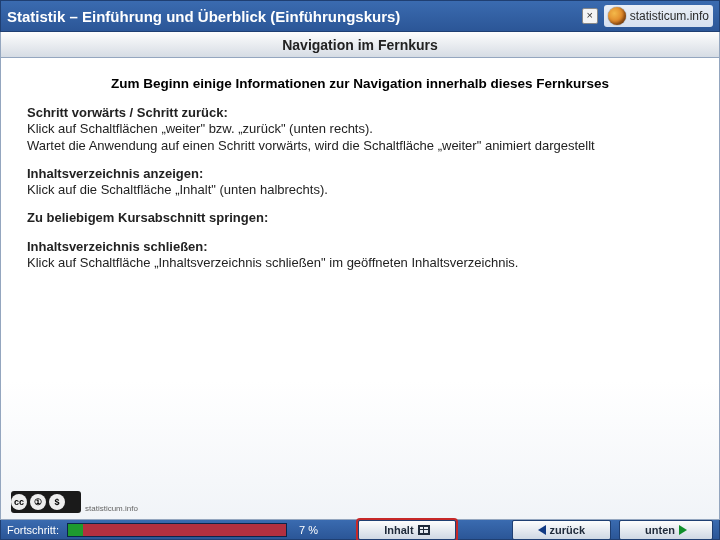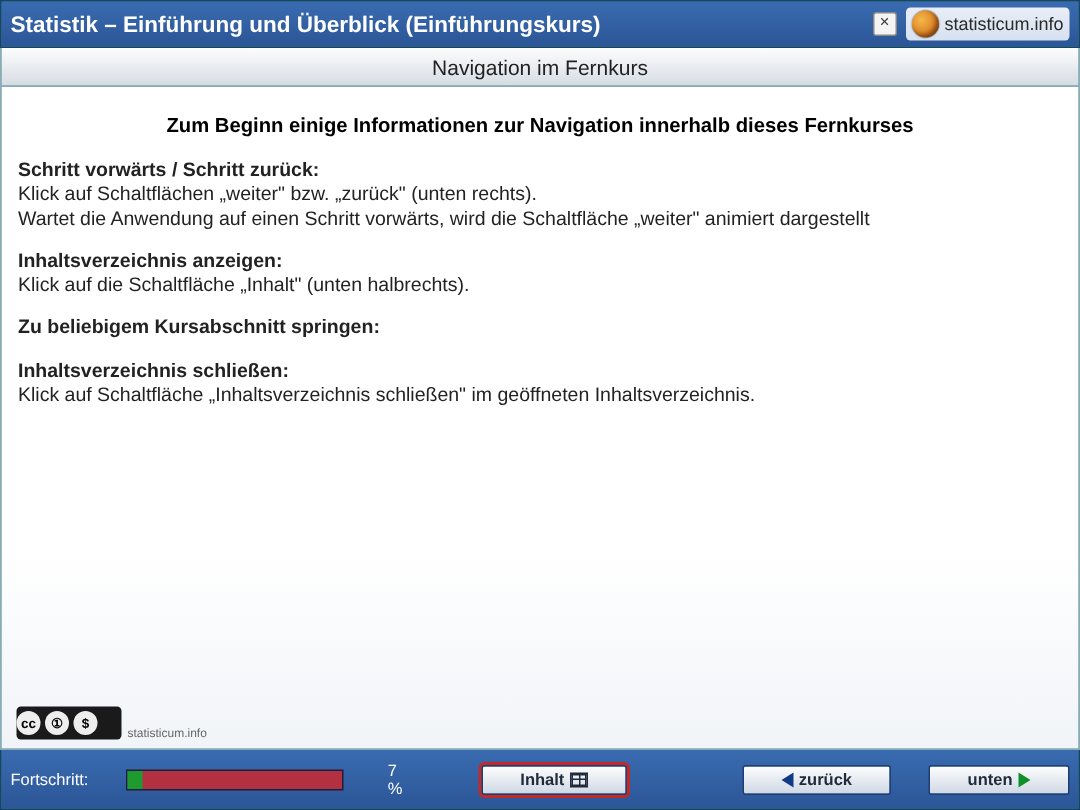--- a/index.html
+++ b/index.html
@@ -26,54 +26,54 @@
     background: radial-gradient(circle at 35% 35%, #f3b94a, #d9751d 70%, #6f370c);
     box-shadow: inset -2px -2px 3px rgba(0,0,0,.4), 0 0 1px #000;
   }
   .topbar .logo-text { font-size: 12px; color: #2a2a2a; }
 
   .section-title {
     height: 26px;
     background: linear-gradient(#fdfdfd,#d6dce4);
     border: 1px solid #94a6bf; border-top: none;
     display: flex; align-items: center; justify-content: center;
-    font-size: 14px; font-weight: normal; color: #222;
+    font-size: 14px; font-weight: bold; color: #222;
   }
 
   .content {
     flex: 1;
     border: 1px solid #94a6bf; border-top: none;
     padding: 12px 8px 4px 8px;
     background: linear-gradient(#ffffff 0%, #ffffff 70%, #f1f4f8 100%);
     display: flex; flex-direction: column;
     overflow: hidden;
   }
   .intro { font-size: 13.5px; font-weight: bold; text-align: center; margin: 6px 0 14px; }
-  .para { font-size: 13px; color: #222; margin: 0 6px 12px 3px; line-height: 1.25; }
+  .para { font-size: 13px; color: #222; margin: 0 6px 12px 18px; line-height: 1.25; }
   .para .hd { font-weight: bold; }
 
   .cc-row { margin-top: auto; padding: 4px 0 2px 2px; display: flex; align-items: flex-end; gap: 4px; }
   .cc-badge {
     width: 70px; height: 22px; background: #1a1a1a; border-radius: 3px;
     display: flex; align-items: center; gap: 3px;
   }
   .cc-badge span {
     width: 16px; height: 16px; border-radius: 50%; background: #eee; color: #000;
     font-size: 9px; font-weight: bold; display: flex; align-items: center; justify-content: center;
   }
   .cc-cap { font-size: 8px; color: #666; }
 
   .footer {
-    height: 40px;
+    height: 20px;
     background: linear-gradient(#3a6bb0, #2b5697);
     border: 1px solid #1f3f72; border-top: none;
     display: flex; align-items: center;
     color: #fff;
     padding: 0 6px;
-    gap: 25px;
+    gap: 8px;
   }
   .progress-label { font-size: 11px; }
   .progress-bar {
     width: 220px; height: 14px; border: 1px solid #0b254a; background: #b23040;
     position: relative;
   }
   .progress-fill { height: 100%; background: #1e9a2e; }
   .progress-pct { font-size: 11px; margin-left: 4px; }
   .footer-spacer { flex: 1; }
 

